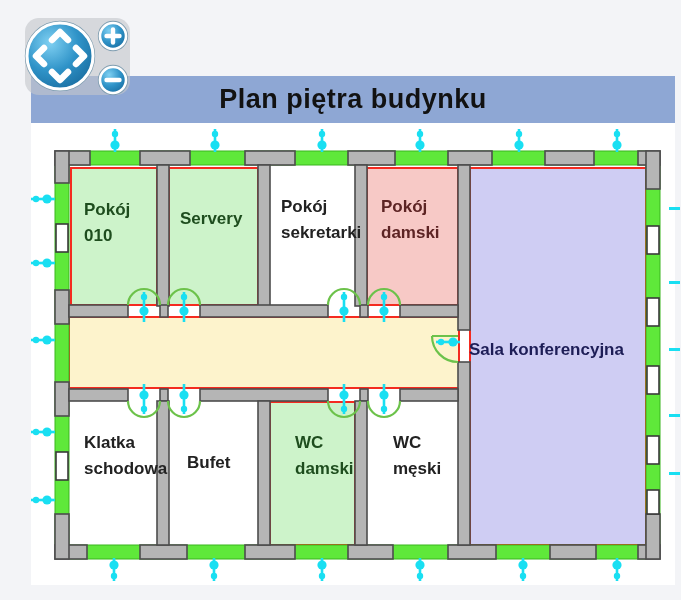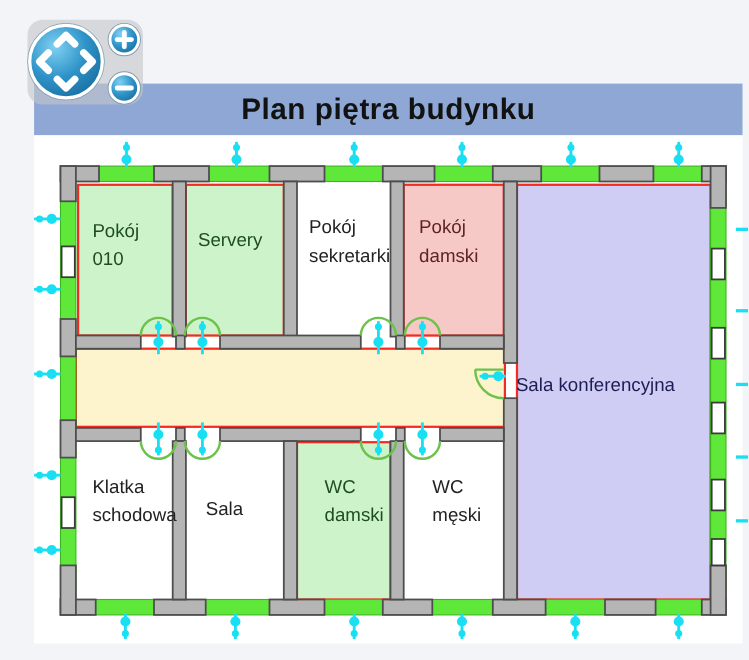--- a/index.html
+++ b/index.html
@@ -15,21 +15,21 @@
   .screen{position:relative;width:681px;height:600px;background:var(--page-bg);overflow:hidden}
   .canvas{position:absolute;left:31px;top:123px;width:644px;height:462px;background:var(--canvas-bg)}
   .band{position:absolute;left:31px;top:76px;width:644px;height:47px;background:var(--band);
         display:flex;align-items:center;justify-content:center}
   .band h1{font-size:27px;font-weight:bold;color:var(--title-text);letter-spacing:.5px}
   .room{position:absolute;border:2px solid var(--room-outline-red)}
   .room.plain{border:2px solid transparent}
   .fill-green{background:var(--room-green)} .fill-pink{background:var(--room-pink)}
   .fill-lav{background:var(--room-lavender)} .fill-white{background:#fff}
   .fill-cream{background:var(--corridor-cream)}
-  .lbl{position:absolute;font-weight:normal;font-size:17px;line-height:1.5;z-index:6}
+  .lbl{position:absolute;font-weight:bold;font-size:17px;line-height:1.5;z-index:6}
   .lbl-green{color:var(--label-dark-green)} .lbl-maroon{color:var(--label-maroon)}
   .lbl-navy{color:var(--label-navy)} .lbl-black{color:var(--label-black)}
   svg.overlay{position:absolute;left:0;top:0;z-index:5;pointer-events:none}
   svg.navctl{position:absolute;left:12px;top:10px;z-index:10}
   .wall{fill:var(--wall-fill);stroke:var(--wall-stroke);stroke-width:1.6}
   .win{fill:var(--window-green);stroke:var(--window-stroke);stroke-width:1}
   .winblock{fill:#ffffff;stroke:#3a3a3a;stroke-width:1.6}
   .arc{fill:none;stroke:var(--arc-green);stroke-width:2.2}
   .pinline{stroke:var(--marker-cyan);stroke-width:2.6}
   .pindot{fill:var(--marker-cyan)}
@@ -57,21 +57,21 @@
   <div class="room plain fill-white" style="left:168px;top:401px;width:91px;height:145px"></div>
   <div class="room fill-green" style="left:269px;top:401px;width:87px;height:145px"></div>
   <div class="room plain fill-white" style="left:366px;top:401px;width:93px;height:145px"></div>
 
   <div class="lbl lbl-green" style="left:84px;top:197px;width:70px">Pokój 010</div>
   <div class="lbl lbl-green" style="left:180px;top:206px;width:80px">Servery</div>
   <div class="lbl lbl-black" style="left:281px;top:194px;width:92px">Pokój sekretarki</div>
   <div class="lbl lbl-maroon" style="left:381px;top:194px;width:80px">Pokój damski</div>
   <div class="lbl lbl-navy" style="left:469px;top:337px;width:178px;">Sala konferencyjna</div>
   <div class="lbl lbl-black" style="left:84px;top:430px;width:92px">Klatka schodowa</div>
-  <div class="lbl lbl-black" style="left:187px;top:450px;width:60px">Sala</div>
+  <div class="lbl lbl-black" style="left:187px;top:450px;width:60px">Bufet</div>
   <div class="lbl lbl-black" style="left:393px;top:430px;width:70px">WC męski</div>
   <div class="lbl lbl-green" style="left:295px;top:430px;width:70px">WC damski</div>
 
   <svg class="overlay" width="681" height="600" viewBox="0 0 681 600">
 
     <g>
       <rect class="win" x="69" y="151" width="577" height="14"></rect>
       <rect class="win" x="69" y="545" width="577" height="14"></rect>
       <rect class="win" x="55" y="165" width="14" height="380"></rect>
       <rect class="win" x="646" y="165" width="14" height="380"></rect>

